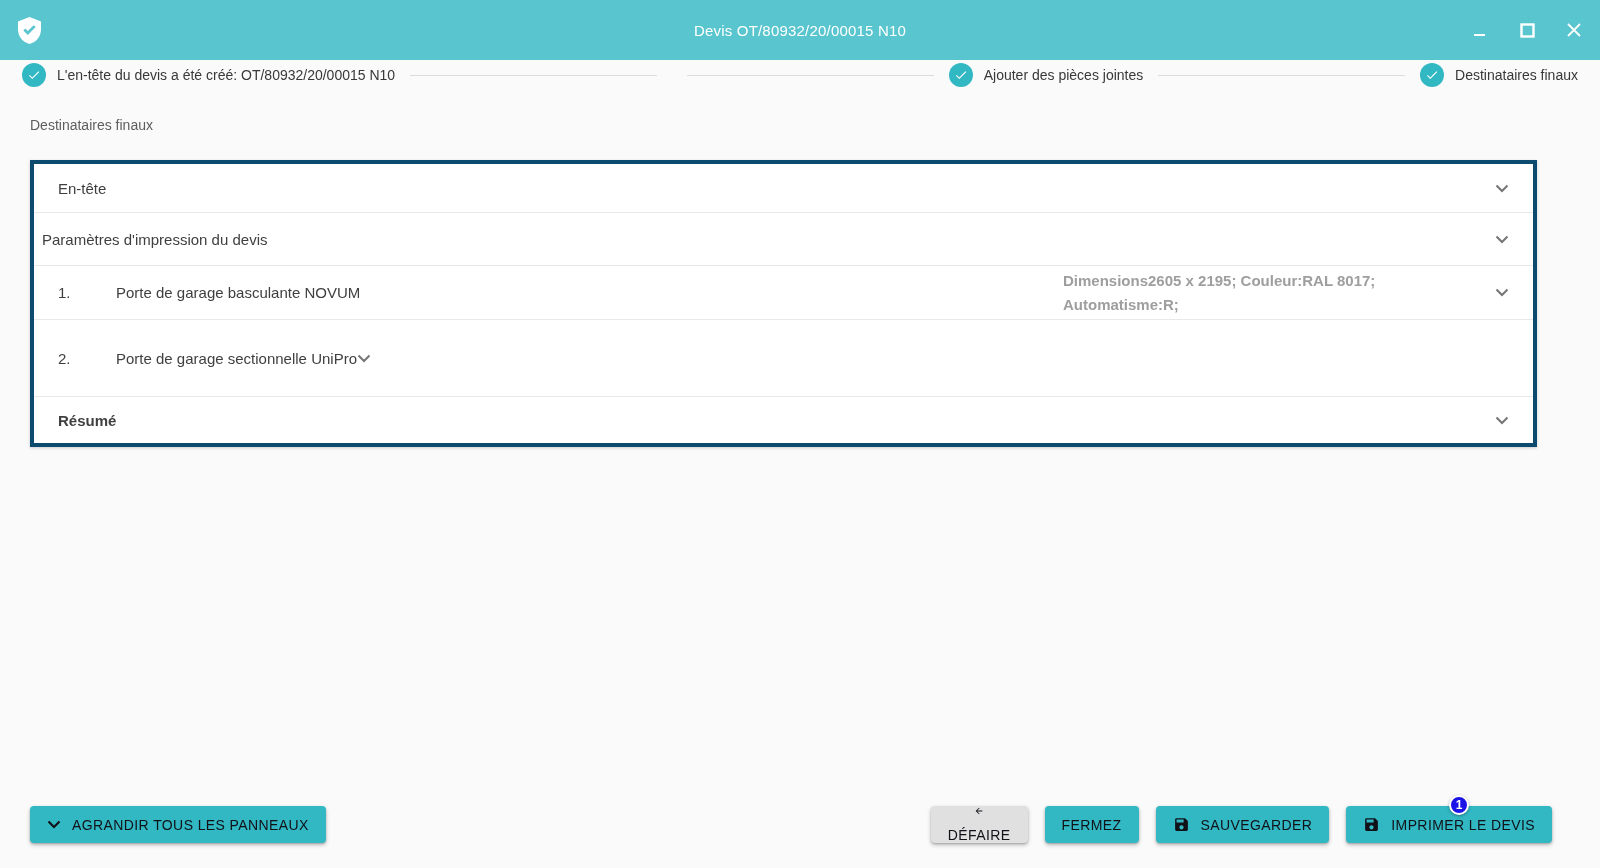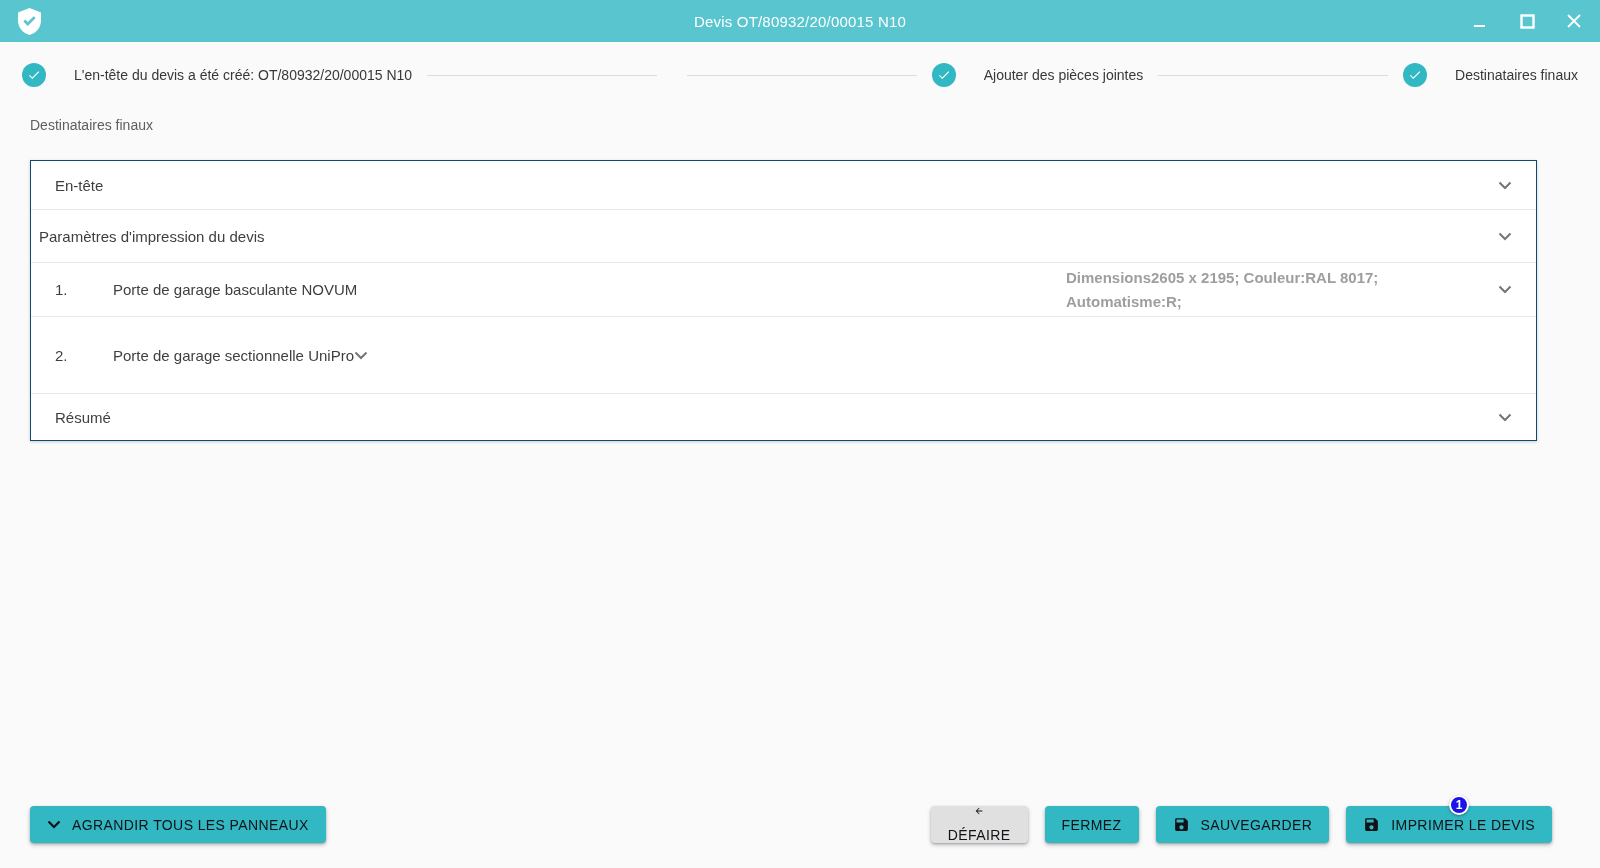--- a/index.html
+++ b/index.html
@@ -7,72 +7,72 @@
   body {
     font-family:"Liberation Sans", sans-serif;
     background:#fafafa;
     position:relative;
     overflow:hidden;
     color:#3c3c3c;
   }
 
   
   .titlebar {
-    position:absolute; top:0; left:0; right:0; height:42px;
+    position:absolute; top:0; left:0; right:0; height:60px;
     background:#59c5ce;
     display:flex; align-items:center;
     padding:0 18px;
     z-index:10;
   }
   .titlebar .app-icon { width:23px; height:27px; display:block; }
   .titlebar .title {
     position:absolute; left:50%; transform:translateX(-50%);
     color:#ffffff; font-size:15px; font-weight:500; letter-spacing:.2px;
     white-space:nowrap;
   }
   .win-controls { margin-left:auto; display:flex; align-items:center; gap:31px; }
   .win-btn { width:16px; height:16px; display:flex; align-items:center; justify-content:center; cursor:pointer; }
 
   
   .stepper {
     position:absolute; top:42px; left:0; right:0; height:66px;
     display:flex; align-items:center;
     padding:0 22px;
   }
-  .step { display:flex; align-items:center; gap:28px; white-space:nowrap; }
+  .step { display:flex; align-items:center; gap:11px; white-space:nowrap; }
   .step-circle {
     width:24px; height:24px; border-radius:50%;
     background:#31b8c3; display:flex; align-items:center; justify-content:center;
     flex:none;
   }
   .step-circle svg { width:14px; height:14px; }
   .step-label { font-size:14px; color:#383838; }
   .connector { flex:1 1 0; height:1px; background:#dcdcdc; margin:0 15px; }
 
   
   .section-label {
     position:absolute; top:117px; left:30px;
     font-size:14px; color:#5e5e5e;
   }
 
   
   .card {
     position:absolute; top:160px; left:30px; right:63px;
     background:#ffffff;
-    border:1px solid #0c4a6e;
+    border:4px solid #0c4a6e;
     box-shadow:0 1px 3px rgba(0,0,0,.18);
   }
   .row {
     display:flex; align-items:center;
     border-bottom:1px solid #e8e8e8;
     padding:0 24px;
     cursor:pointer;
     background:#fff;
   }
-  .row:last-child { border-bottom:none; }
+  .row:last-child { border-bottom:none;font-weight:bold; }
   .h49 { height:49px; } .h53 { height:53px;padding-left:8px; } .h54 { height:54px; }
   .h77 { height:77px; } .h46 { height:46px; }
   .row-title { font-size:15px; color:#3f3f3f; }
   .item-index { width:58px; flex:none; font-size:15px; color:#3f3f3f; }
   .item-details {
     margin-left:auto;
     width:432px; flex:none;
     padding-right:16px;
     font-size:15px; line-height:24px; color:#9e9e9e;
     text-align:left;

